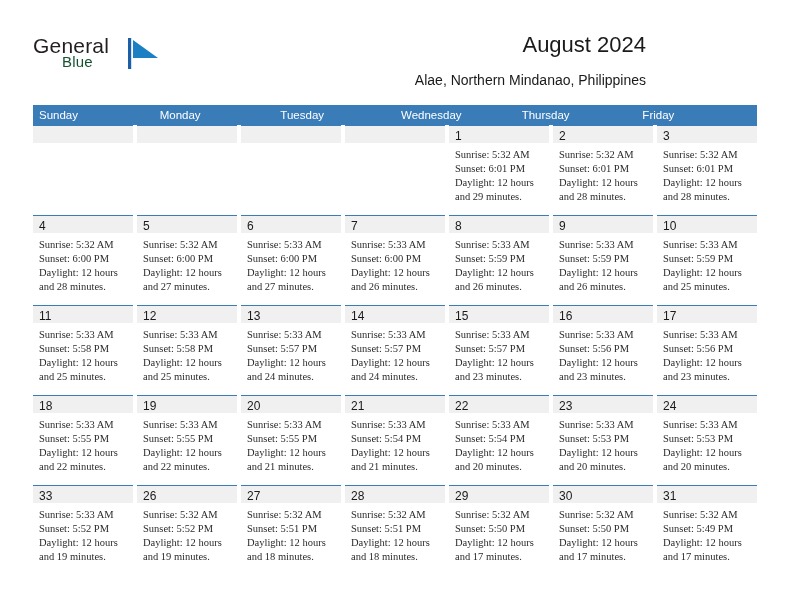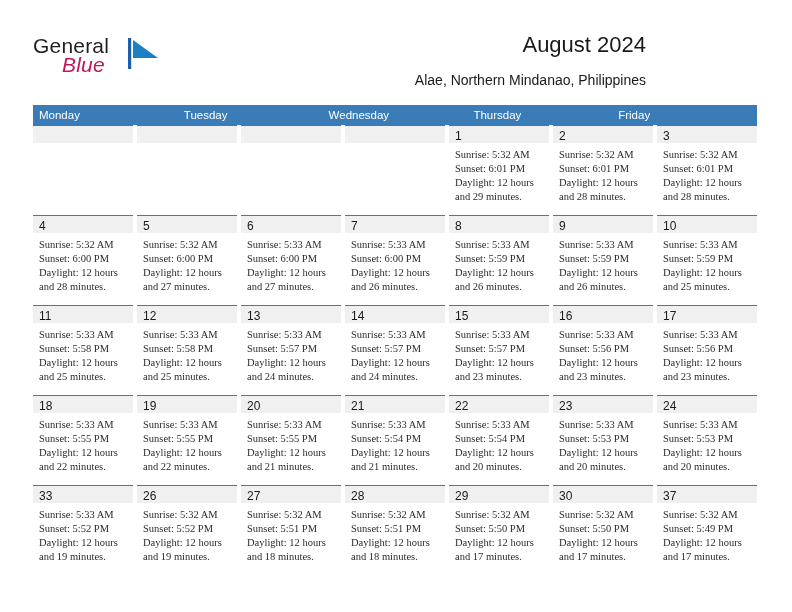--- a/index.html
+++ b/index.html
@@ -43,25 +43,24 @@
     top: 0;
     font-size: 21px;
     letter-spacing: 0.2px;
     color: #231f20;
     font-family: "Liberation Sans", sans-serif;
   }
   .brand-blue {
     position: absolute;
     left: 29px;
     top: 19px;
-    font-size: 21px;
+    font-size: 15px;
     letter-spacing: 0.2px;
-    color: #be185d;
+    color: #14532d;
     font-family: "Liberation Sans", sans-serif;
-    font-style: italic;
   }
   .brand-mark {
     position: absolute;
     left: 95px;
     top: 2px;
     width: 38px;
     height: 36px;
   }
   .brand-mark svg { display: block; }
 
@@ -164,20 +163,21 @@
 
     <div class="title-block">
       <div class="cal-title">August 2024</div>
       <div class="cal-subtitle">Alae, Northern Mindanao, Philippines</div>
     </div>
 
   </div>
 
   <div class="calendar">
     <div class="weekday-row" id="weekday-row">
+        <div class="weekday">Sunday</div>
         <div class="weekday">Monday</div>
         <div class="weekday">Tuesday</div>
         <div class="weekday">Wednesday</div>
         <div class="weekday">Thursday</div>
         <div class="weekday">Friday</div>
       </div>
     <div id="weeks-container">
         <div class="week-row">
           <div class="day-cell empty">
             <div class="daynum-bar"><span class="daynum"></span></div>
@@ -467,21 +467,21 @@
           <div class="day-cell">
             <div class="daynum-bar"><span class="daynum">30</span></div>
             <div class="day-body">
               <div class="day-line">Sunrise: 5:32 AM</div>
               <div class="day-line">Sunset: 5:50 PM</div>
               <div class="day-line">Daylight: 12 hours</div>
               <div class="day-line">and 17 minutes.</div>
             </div>
           </div>
           <div class="day-cell">
-            <div class="daynum-bar"><span class="daynum">37</span></div>
+            <div class="daynum-bar"><span class="daynum">31</span></div>
             <div class="day-body">
               <div class="day-line">Sunrise: 5:32 AM</div>
               <div class="day-line">Sunset: 5:49 PM</div>
               <div class="day-line">Daylight: 12 hours</div>
               <div class="day-line">and 17 minutes.</div>
             </div>
           </div>
         </div>
       </div>
   </div>

